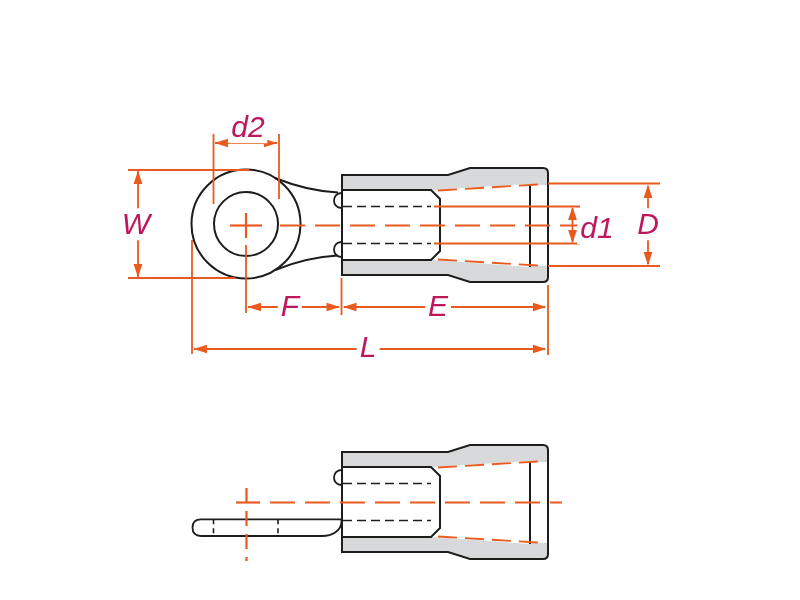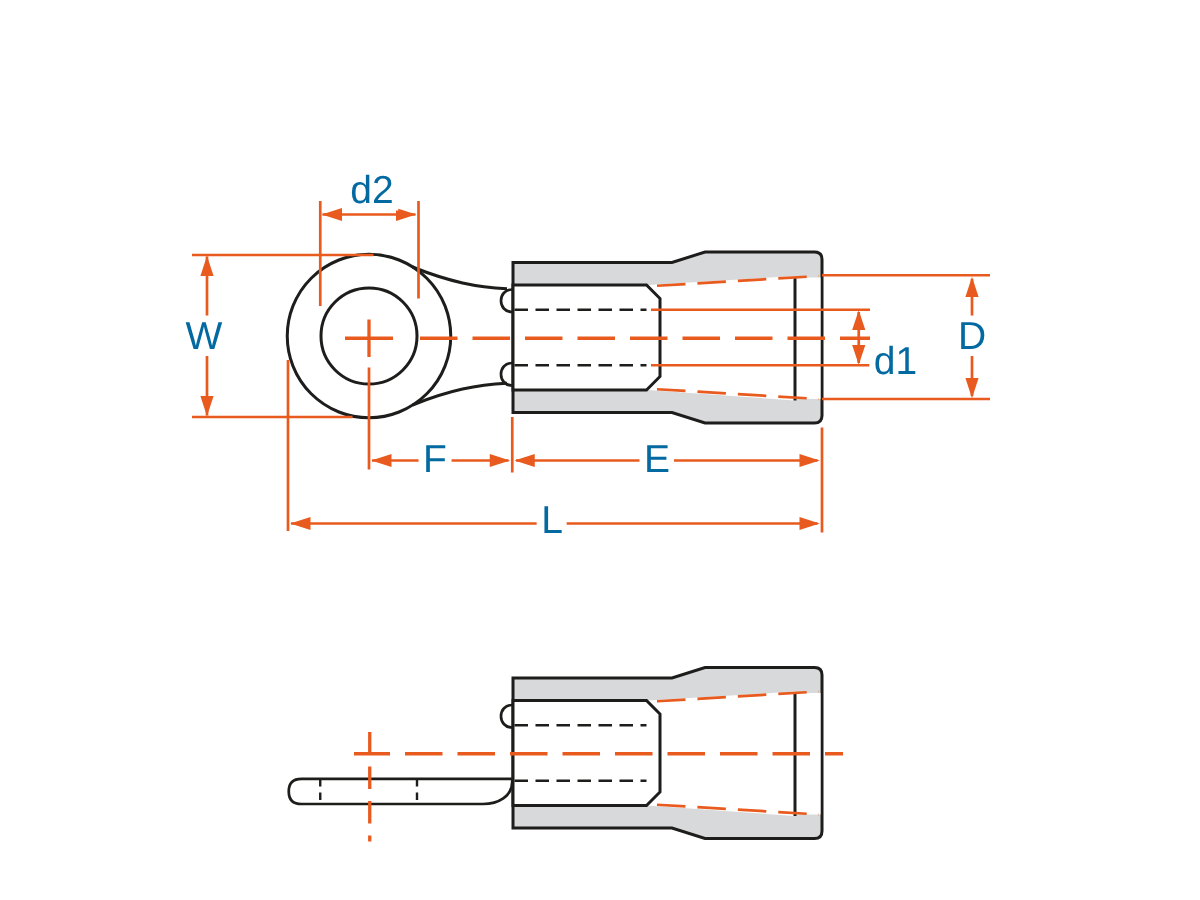--- a/index.html
+++ b/index.html
@@ -1,21 +1,21 @@
 <!DOCTYPE html>
 <html><head>
 <meta charset="utf-8">
 <style>
   html,body{margin:0;padding:0;background:#fff;}
   .canvas{position:relative;width:800px;height:600px;background:#fff;overflow:hidden;
           font-family:"Liberation Sans",sans-serif;}
   .canvas svg{position:absolute;left:0;top:0;}
   .dim-label{position:absolute;transform:translate(-50%,-50%);
-             font-family:"Liberation Sans",sans-serif;font-size:26px;line-height:1.05;
-             color:#0369a1;background:#ffffff;padding:0 3px;white-space:nowrap;}
+             font-family:"Liberation Sans",sans-serif;font-size:30px;line-height:1.05;
+             color:#be185d;background:#ffffff;padding:0 3px;white-space:nowrap;font-style:italic;}
 </style>
 </head>
 <body>
 
 <div class="canvas">
 
 <svg width="800" height="600" viewBox="0 0 800 600">
 
   <g>
 
@@ -130,16 +130,16 @@
     <line x1="246.5" y1="488" x2="246.5" y2="561" stroke-width="2.2" stroke-dasharray="15 8"></line>
   </g>
 
 </svg>
 
 <span class="dim-label" style="left:248px;top:127px;">d2</span>
 <span class="dim-label" style="left:136px;top:224px;">W</span>
 <span class="dim-label" style="left:290px;top:306px;">F</span>
 <span class="dim-label" style="left:438px;top:306px;">E</span>
 <span class="dim-label" style="left:368px;top:347px;">L</span>
-<span class="dim-label" style="left:597px;top:241px;">d1</span>
+<span class="dim-label" style="left:597px;top:228px;">d1</span>
 <span class="dim-label" style="left:648px;top:224px;">D</span>
 
 </div>
 
 </body></html>

